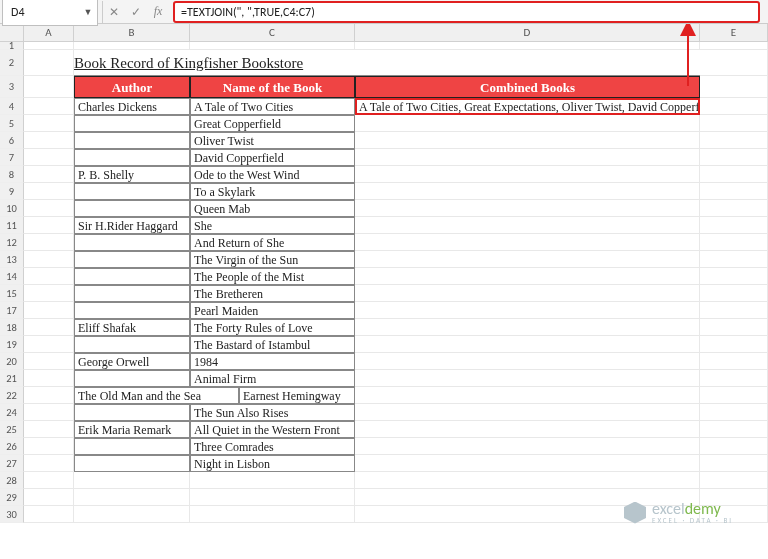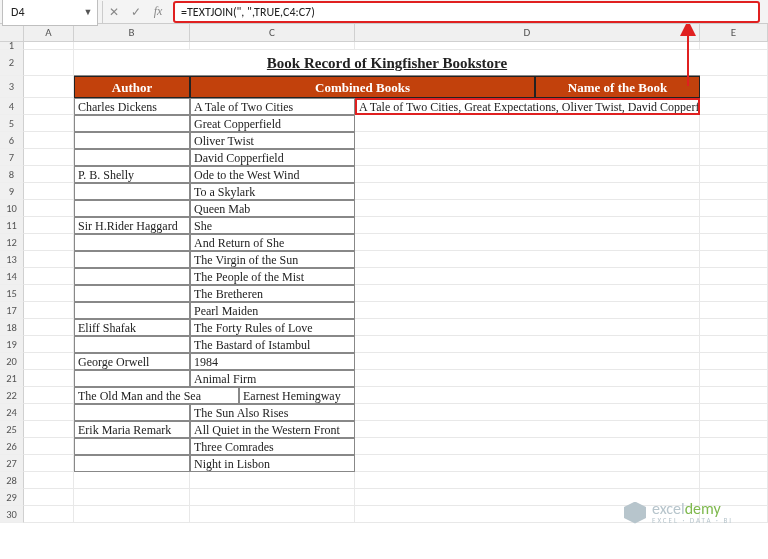--- a/index.html
+++ b/index.html
@@ -122,34 +122,33 @@
     border-bottom: 1px solid #e8e8e8;
     padding: 0 3px;
     overflow: hidden;
     white-space: nowrap;
     font-size: 12px;
     line-height: 17px;
   }
 
   
   .title-cell {
-    font-weight: bold;
+    font-weight: normal;
     font-size: 15px;
-    text-align: center;
     font-family: "Times New Roman", serif;
     text-decoration: underline;
     border-bottom: 1.5px solid #888;
     height: 26px;
     line-height: 26px;
   }
   .title-row { height: 26px; }
 
   
   .table-header-cell {
-    background: #c2410c;
+    background: #ef4444;
     color: #fff;
     font-weight: bold;
     font-size: 13px;
     font-family: "Times New Roman", serif;
     text-align: center;
     border: 1px solid #222;
     height: 22px;
     line-height: 22px;
   }
   .header-row { height: 22px; }
@@ -260,22 +259,22 @@
     <div class="row-hdr" style="height:26px;line-height:26px;">2</div>
     <div class="cell col-A" style="height:26px;"></div>
     <div class="title-cell" style="width:626px;">Book Record of Kingfisher Bookstore</div>
     <div class="cell col-E" style="height:26px;"></div>
   </div>
 
   <div class="row header-row">
     <div class="row-hdr" style="height:22px;line-height:22px;">3</div>
     <div class="cell col-A" style="height:22px;"></div>
     <div class="table-header-cell col-B">Author</div>
+    <div class="table-header-cell col-C">Name of the Book</div>
     <div class="table-header-cell col-D">Combined Books</div>
-    <div class="table-header-cell col-C">Name of the Book</div>
     <div class="cell col-E" style="height:22px;"></div>
   </div>
 
   <div id="data-rows">
       <div class="row">
         <div class="row-hdr">4</div>
         <div class="cell col-A"></div>
         <div class="cell col-B d-cell">Charles Dickens</div>
         <div class="cell col-C d-cell">A Tale of Two Cities</div>
         <div class="cell col-D combined-cell">A Tale of Two Cities, Great Expectations, Oliver Twist, David Copperfield</div>

